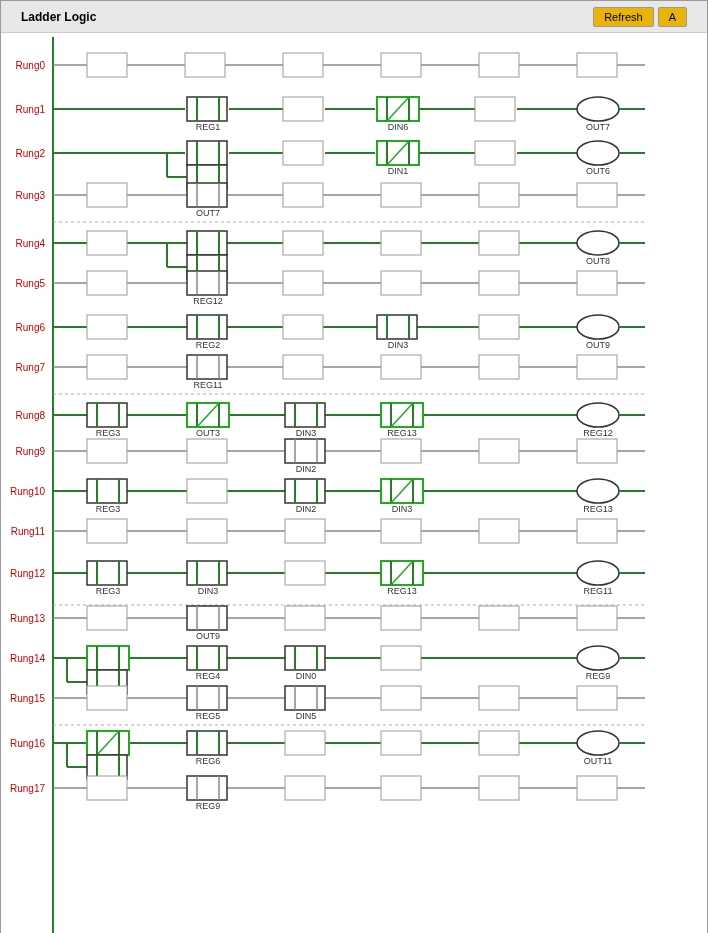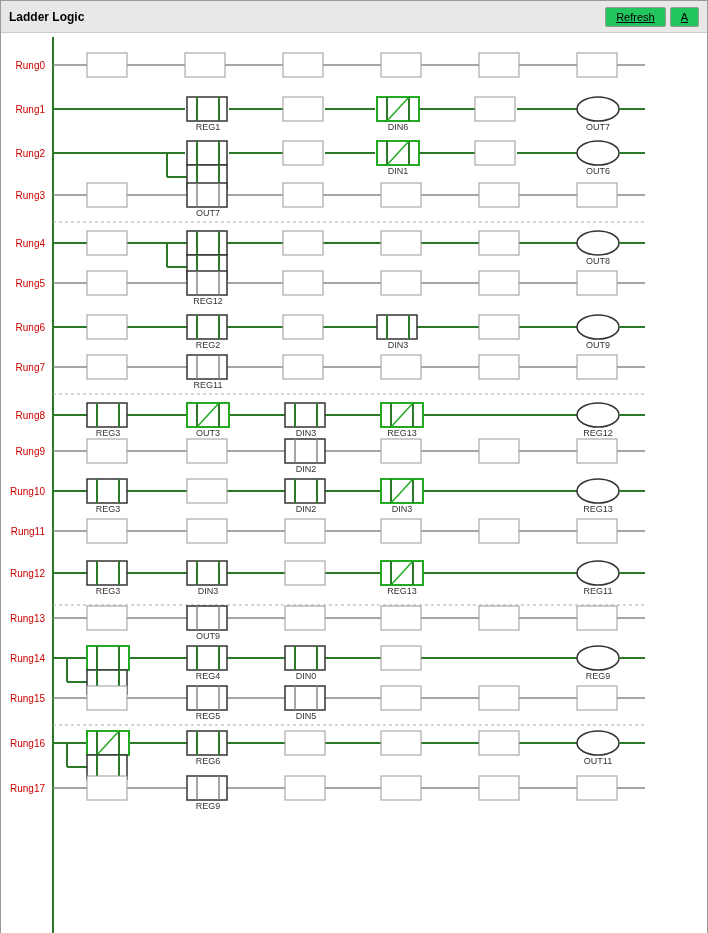--- a/index.html
+++ b/index.html
@@ -10,45 +10,44 @@
       min-height: 933px;
       background: white;
       border: 1px solid #999;
       display: flex;
       flex-direction: column;
     }
     
     .title-bar {
       background: #e8e8e8;
       border-bottom: 1px solid #ccc;
-      padding: 4px 8px;
+      padding: 4px 20px;
       display: flex;
       align-items: center;
       justify-content: space-between;
       min-height: 32px;
     }
     
     .title-bar-left {
       font-weight: bold;
       font-size: 12px;
     }
     
     .title-bar-right {
       display: flex;
       gap: 4px;
     }
     
     .btn {
       padding: 3px 10px;
-      background: #22c55e;
+      background: #eab308;
       border: 1px solid #999;
       cursor: pointer;
       font-size: 11px;
       border-radius: 2px;
-      text-decoration: underline;
     }
     
     .ladder-content {
       padding: 4px;
       overflow-y: auto;
       flex: 1;
     }
     
     .rung-label {
       width: 42px;

